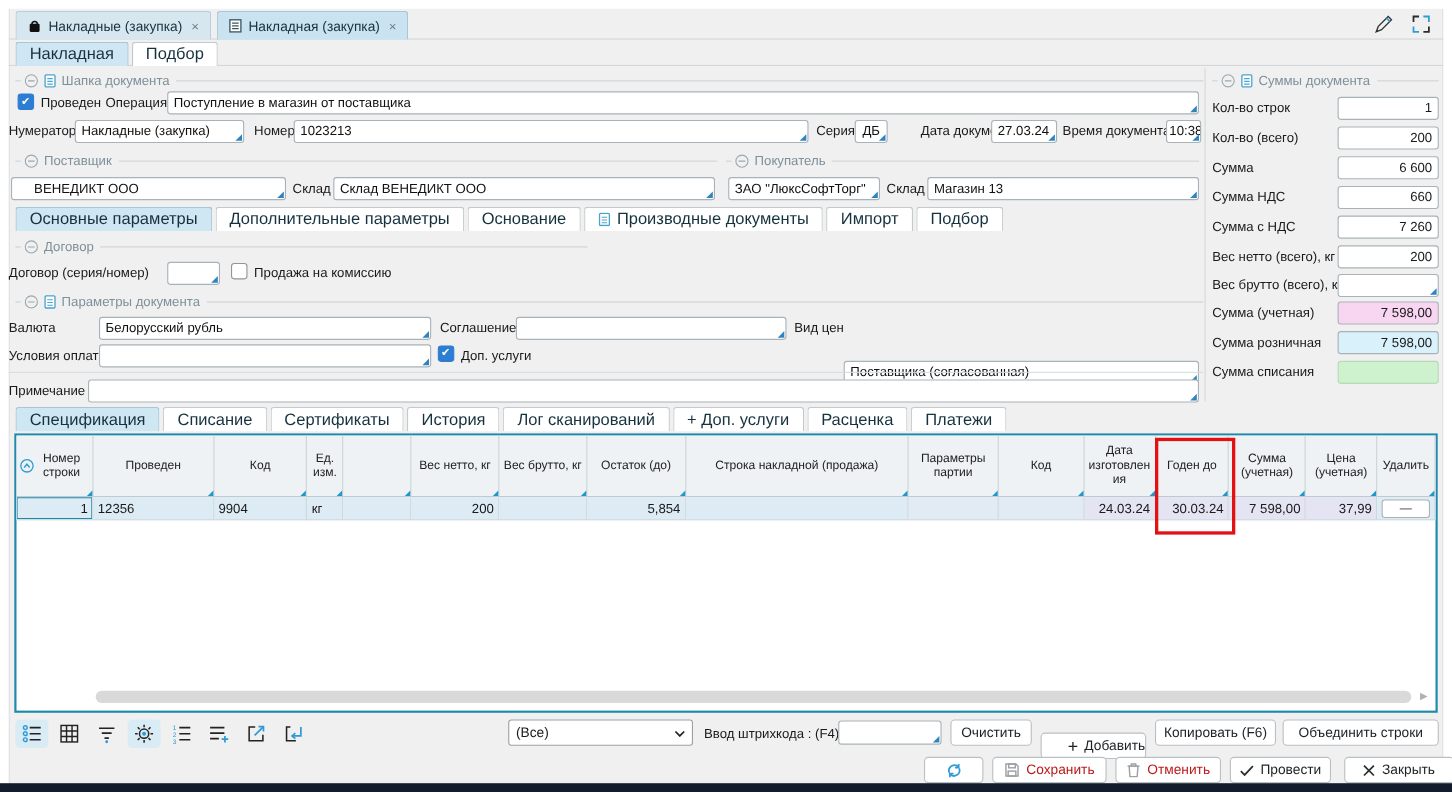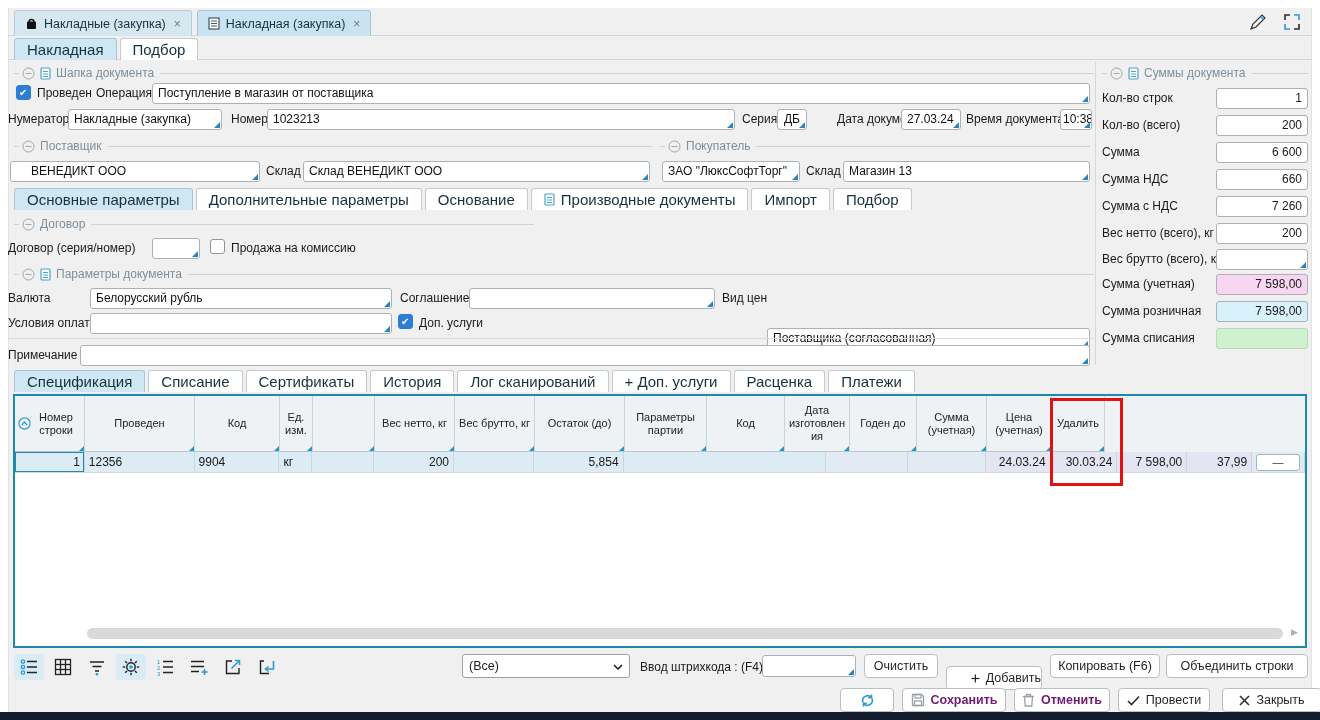--- a/index.html
+++ b/index.html
@@ -40,21 +40,21 @@
   .c0{width:70px}.c1{width:110px}.c2{width:85px}.c3{width:33px}.c4{width:62px}.c5{width:80px}.c6{width:80px}.c7{width:90px}.c8{width:203px}.c9{width:82px}.c10{width:78px}.c11{width:65px}.c12{width:67px}.c13{width:70px}.c14{width:65px}.c15{width:53px}
   .sorticon{position:absolute;left:3px;top:21px;width:13px;height:13px;}
   .redbox{position:absolute;left:1035px;top:2px;width:73px;height:88px;border:3px solid #e21212;pointer-events:none;}
   .delbtn{width:44px;height:17px;background:#fff;border:1px solid #aab2b8;border-radius:3px;font-size:11px;line-height:13px;color:#333;padding:0;}
   .hscroll-thumb{position:absolute;left:72px;top:232px;width:1196px;height:11px;background:#d9d9d9;border-radius:6px;}
   .hscroll-arrow{position:absolute;left:1276px;top:231px;font-size:9px;color:#b0b0b0;}
   
   .icobtn{position:absolute;width:30px;height:26px;display:flex;align-items:center;justify-content:center;border-radius:4px;}
   .icobtn.activebg{background:#d9ecf6;}
   .btn{position:absolute;display:flex;align-items:center;justify-content:center;gap:6px;background:#fff;border:1px solid #b9bfc3;border-radius:4px;height:24px;font-size:12.5px;color:#1d2226;white-space:nowrap;}
-  .btn.disabled{color:#701a75;font-weight:bold;}
+  .btn.disabled{color:#b91c1c;}
   .selectbox{position:absolute;background:#fff;border:1px solid #9aa1a6;border-radius:3px;height:24px;display:flex;align-items:center;padding:0 6px;font-size:12.5px;}
   .selectbox .chev{margin-left:auto;}
   .sumrow-inp{position:absolute;left:1216px;width:92px;height:21px;border:1px solid #a9b2b8;border-radius:3px;background:#fff;font-size:12px;line-height:19px;padding:0 5px;text-align:right;}
   .darkbar{position:absolute;left:0;top:712px;width:1320px;height:8px;background:#131c2c;}
   .hline{position:absolute;border-top:1px solid #d8dcdf;}
   .vline{position:absolute;border-left:1px solid #d3d8db;}
 </style>
 </head>
 <body>
 
@@ -322,20 +322,23 @@
         </div>
       <div class="th c5">
           <span>Вес нетто, кг</span>
         </div>
       <div class="th c6">
           <span>Вес брутто, кг</span>
         </div>
       <div class="th c7">
           <span>Остаток (до)</span>
         </div>
+      <div class="th c8">
+          <span>Строка накладной (продажа)</span>
+        </div>
       <div class="th c9">
           <span>Параметры партии</span>
         </div>
       <div class="th c10">
           <span>Код</span>
         </div>
       <div class="th c11">
           <span>Дата изготовления</span>
         </div>
       <div class="th c12">

